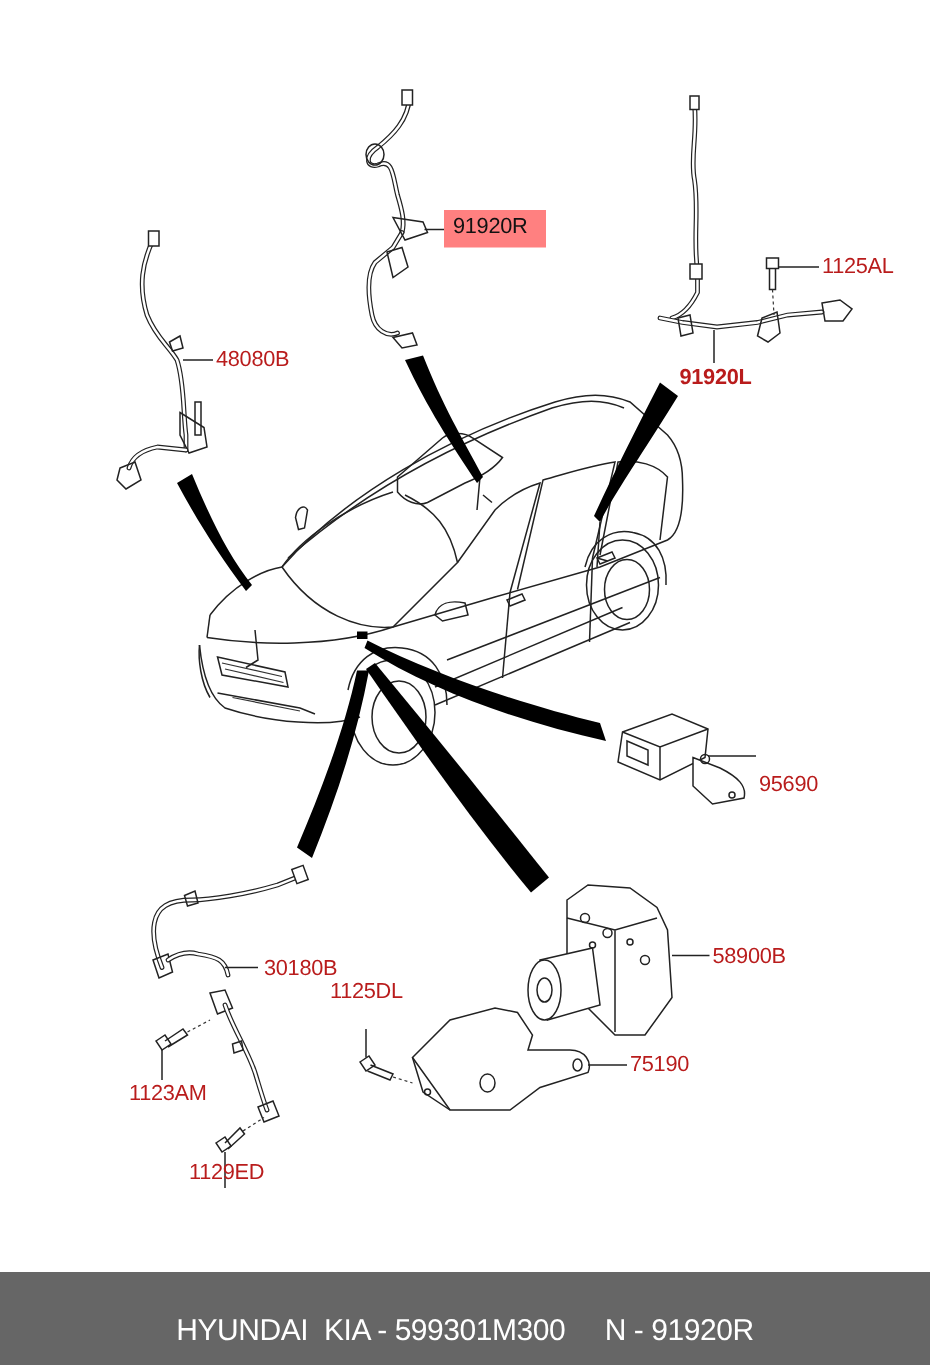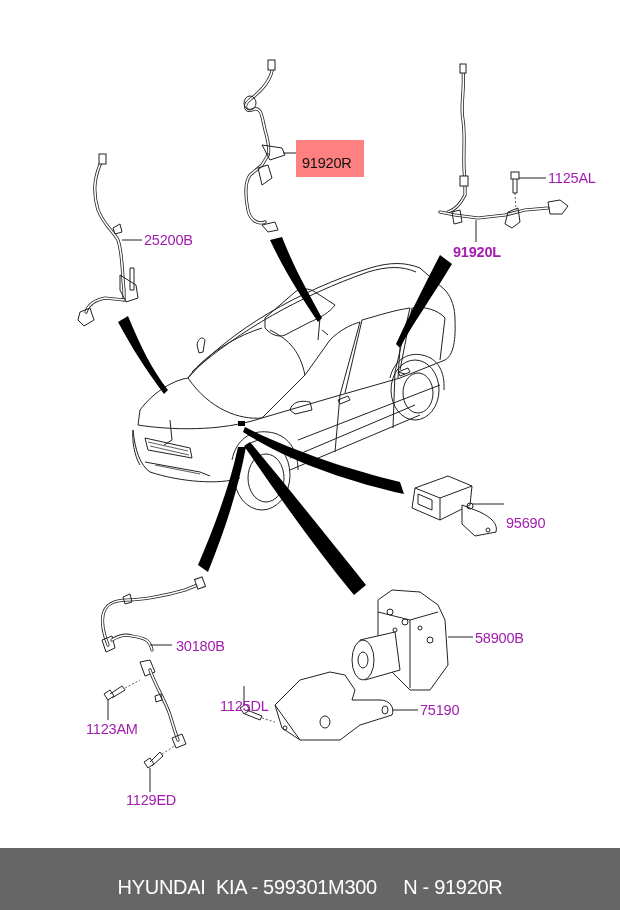--- a/index.html
+++ b/index.html
@@ -1,19 +1,19 @@
 <!DOCTYPE html>
 <html><head>
   <meta charset="utf-8">
   <style>
     html, body { margin: 0; padding: 0; background: #ffffff; }
     body { width: 620px; height: 910px; position: relative; overflow: hidden; font-family: "Liberation Sans", sans-serif; }
     #diagram { position: absolute; left: 0; top: 0; width: 620px; height: 848px; }
-    .part-label { position: absolute; font-size: 14.5px; color: #a21caf; font-family: "Liberation Sans", sans-serif; white-space: nowrap; line-height: 1; letter-spacing: -0.2px; }
-    .part-label.highlight { background: #ff8080; color: #111; padding: 16px 12px 6px 6px; }
+    .part-label { position: absolute; font-size: 14.5px; color: #b91c1c; font-family: "Liberation Sans", sans-serif; white-space: nowrap; line-height: 1; letter-spacing: -0.2px; }
+    .part-label.highlight { background: #ff8080; color: #111; padding: 4px 12px 6px 6px; }
     #footer { position: absolute; left: 0; top: 848px; width: 620px; height: 78px; background: #666666; display: flex; align-items: center; justify-content: center; }
     #footer-text { color: #ffffff; font-size: 20px; font-family: "Liberation Sans", sans-serif; letter-spacing: -0.3px; white-space: pre; }
     svg .ln { fill: none; stroke: #222; stroke-width: 1; }
     svg .ln2 { fill: none; stroke: #333; stroke-width: 0.8; }
     svg .wire { fill: none; stroke: #222; stroke-width: 3.2; stroke-linecap: round; }
     svg .wire-in { fill: none; stroke: #fff; stroke-width: 1.6; stroke-linecap: round; }
     svg .arrow { fill: #000; }
     svg .leader { stroke: #222; stroke-width: 1; fill: none; }
     svg .body { fill: #fff; stroke: #222; stroke-width: 1; }
   </style>
@@ -192,24 +192,24 @@
     <path class="body" d="M144,762 L150,758 L154,764 L148,768 Z"></path>
     <path class="ln" d="M150,762 L160,752 L163,756 L152,766"></path>
     <line class="ln2" x1="162" y1="754" x2="176" y2="745" stroke-dasharray="2,2"></line>
     <line class="leader" x1="150" y1="768" x2="150" y2="792"></line>
   </g>
 </svg>
 
 <div class="part-label highlight" style="left: 296px; top: 140px; background: rgb(255, 128, 128);">91920R</div>
 <div class="part-label" style="left:548px; top:171px;">1125AL</div>
 <div class="part-label" style="left:453px; top:245px;font-weight:bold;">91920L</div>
-<div class="part-label" style="left:144px; top:233px;">25200B</div>
+<div class="part-label" style="left:144px; top:233px;">48080B</div>
 <div class="part-label" style="left:506px; top:498px;margin-top:18px;">95690</div>
 <div class="part-label" style="left:475px; top:631px;">58900B</div>
 <div class="part-label" style="left:176px; top:639px;">30180B</div>
-<div class="part-label" style="left:220px; top:699px;">1125DL</div>
+<div class="part-label" style="left:220px; top:654px;">1125DL</div>
 <div class="part-label" style="left:420px; top:703px;">75190</div>
 <div class="part-label" style="left:86px; top:722px;text-align:right;">1123AM</div>
-<div class="part-label" style="left:126px; top:793px;">1129ED</div>
+<div class="part-label" style="left:126px; top:775px;">1129ED</div>
 
 <div id="footer" style="background: rgb(102, 102, 102);">
   <span id="footer-text">HYUNDAI  KIA - 599301M300     N - 91920R</span>
 </div>
 
 </body></html>

